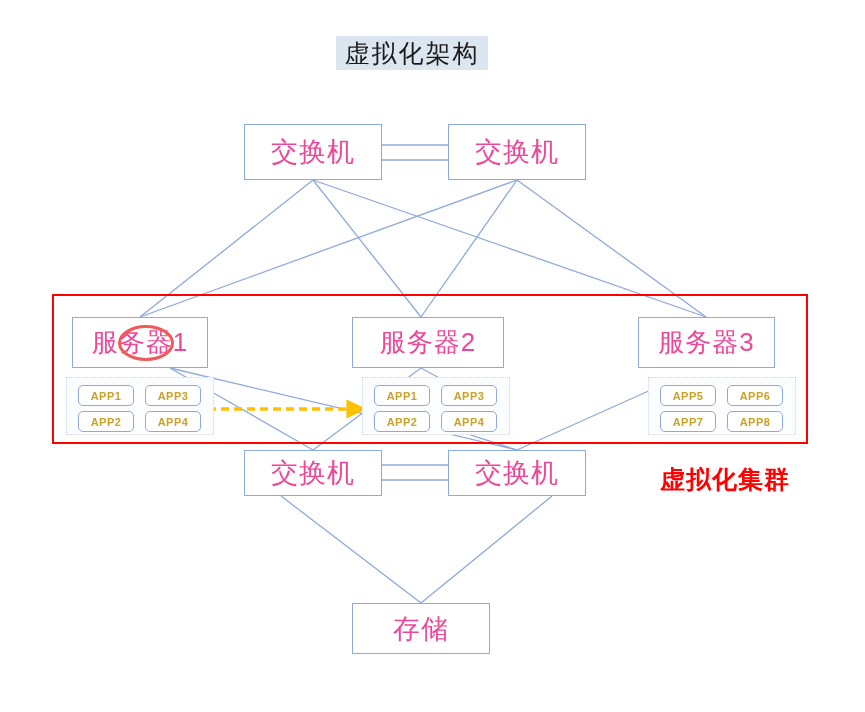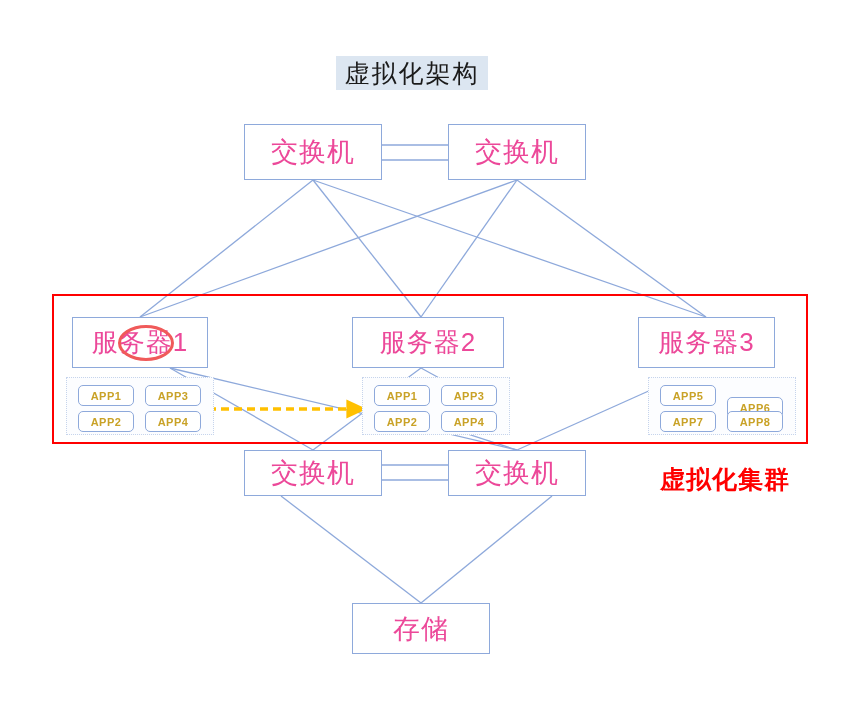--- a/index.html
+++ b/index.html
@@ -136,21 +136,21 @@
     </g>
 
     <defs>
       <marker id="arrowYellow" markerWidth="7" markerHeight="7" refX="4" refY="3.2" orient="auto" markerUnits="strokeWidth">
         <path d="M0,0.4 L6,3.2 L0,6 z" fill="#FFC000"></path>
       </marker>
     </defs>
     <line x1="208" y1="409" x2="360" y2="409" stroke="#FFC000" stroke-width="3.4" stroke-dasharray="8,5" marker-end="url(#arrowYellow)"></line>
   </svg>
 
-  <div class="title-box" style="left:336px; top:56px; width:152px; height:34px;">
+  <div class="title-box" style="left:336px; top:36px; width:152px; height:34px;">
     <span>虚拟化架构</span>
   </div>
 
   <div class="cluster-box" style="left:52px; top:294px; width:756px; height:150px;"></div>
   <div class="cluster-label" style="left:660px; top:463px;">虚拟化集群</div>
 
   <div class="node" style="left:244px; top:124px; width:138px; height:56px;">
     <span>交换机</span>
   </div>
   <div class="node" style="left:448px; top:124px; width:138px; height:56px;">
@@ -176,21 +176,21 @@
   <div class="app-box" style="left:145px; top:411px;">APP4</div>
 
   <div class="app-group" style="left:362px; top:377px; width:148px; height:58px;"></div>
   <div class="app-box" style="left:374px; top:385px;">APP1</div>
   <div class="app-box" style="left:441px; top:385px;">APP3</div>
   <div class="app-box" style="left:374px; top:411px;">APP2</div>
   <div class="app-box" style="left:441px; top:411px;">APP4</div>
 
   <div class="app-group" style="left:648px; top:377px; width:148px; height:58px;"></div>
   <div class="app-box" style="left:660px; top:385px;">APP5</div>
-  <div class="app-box" style="left:727px; top:385px;margin-top:12px;">APP6</div>
+  <div class="app-box" style="left:727px; top:385px;">APP6</div>
   <div class="app-box" style="left:660px; top:411px;">APP7</div>
   <div class="app-box" style="left:727px; top:411px;">APP8</div>
 
   <div class="node" style="left:244px; top:450px; width:138px; height:46px;">
     <span>交换机</span>
   </div>
   <div class="node" style="left:448px; top:450px; width:138px; height:46px;">
     <span>交换机</span>
   </div>
 

